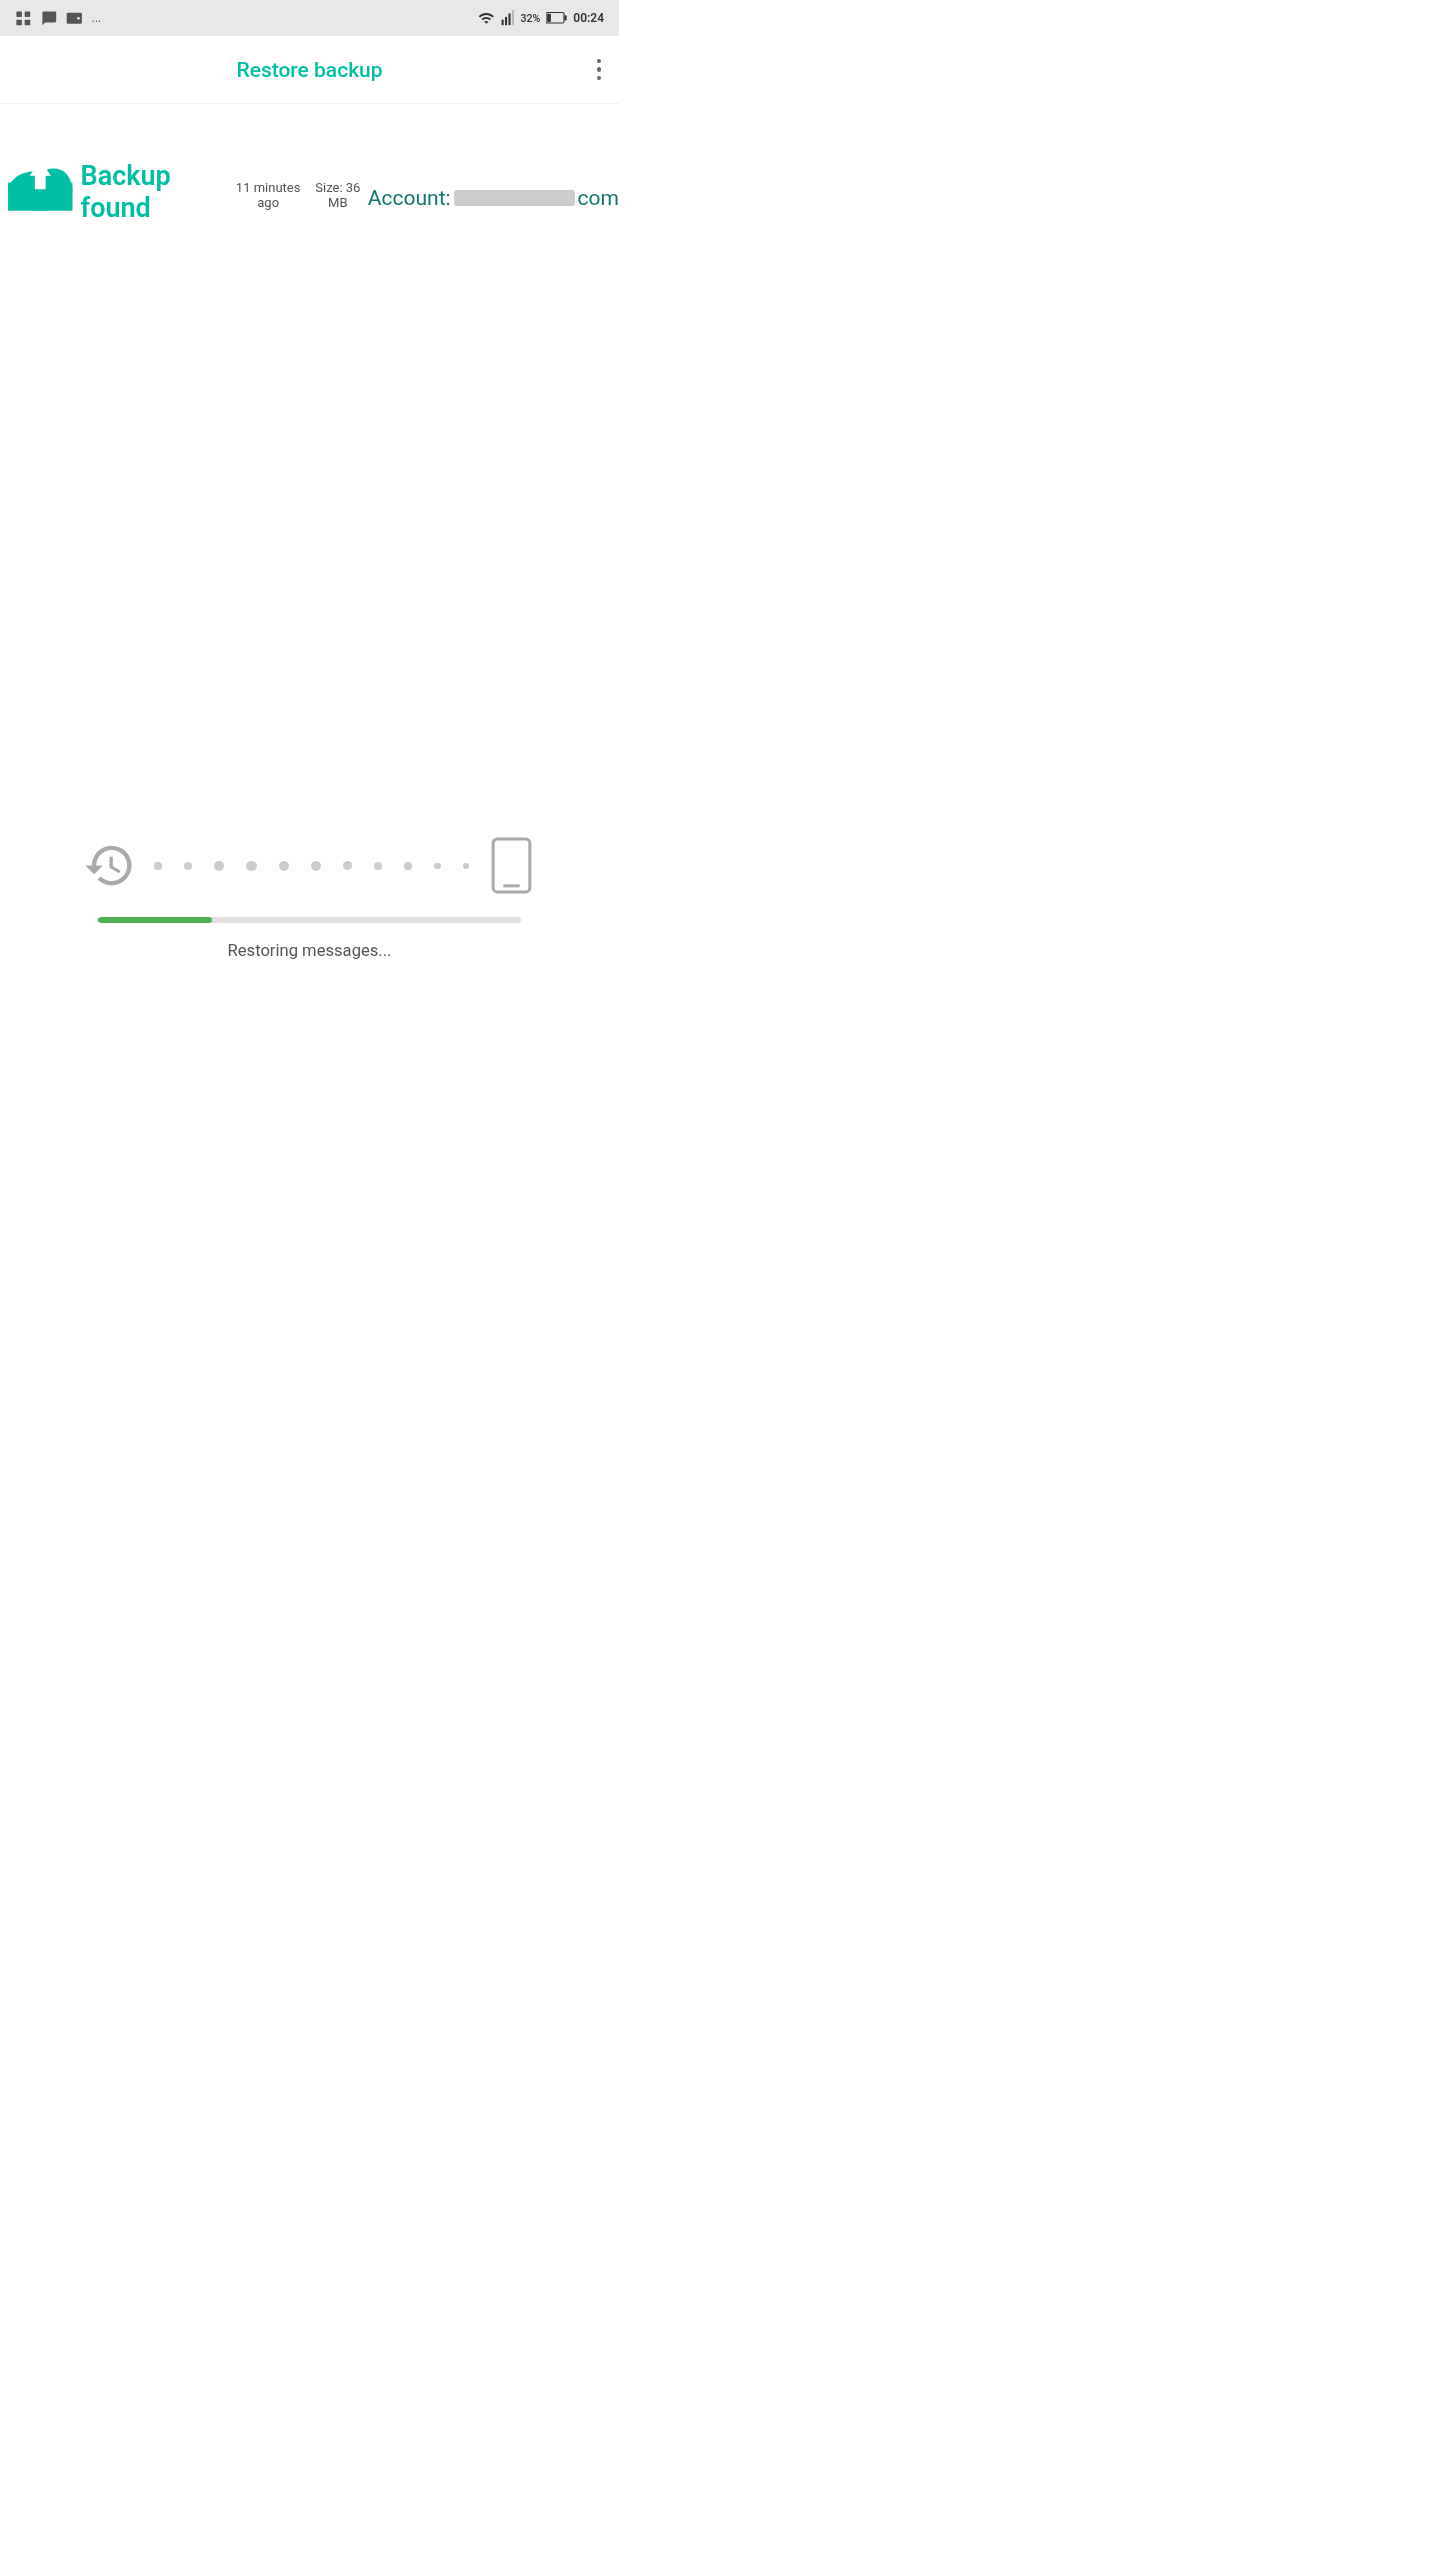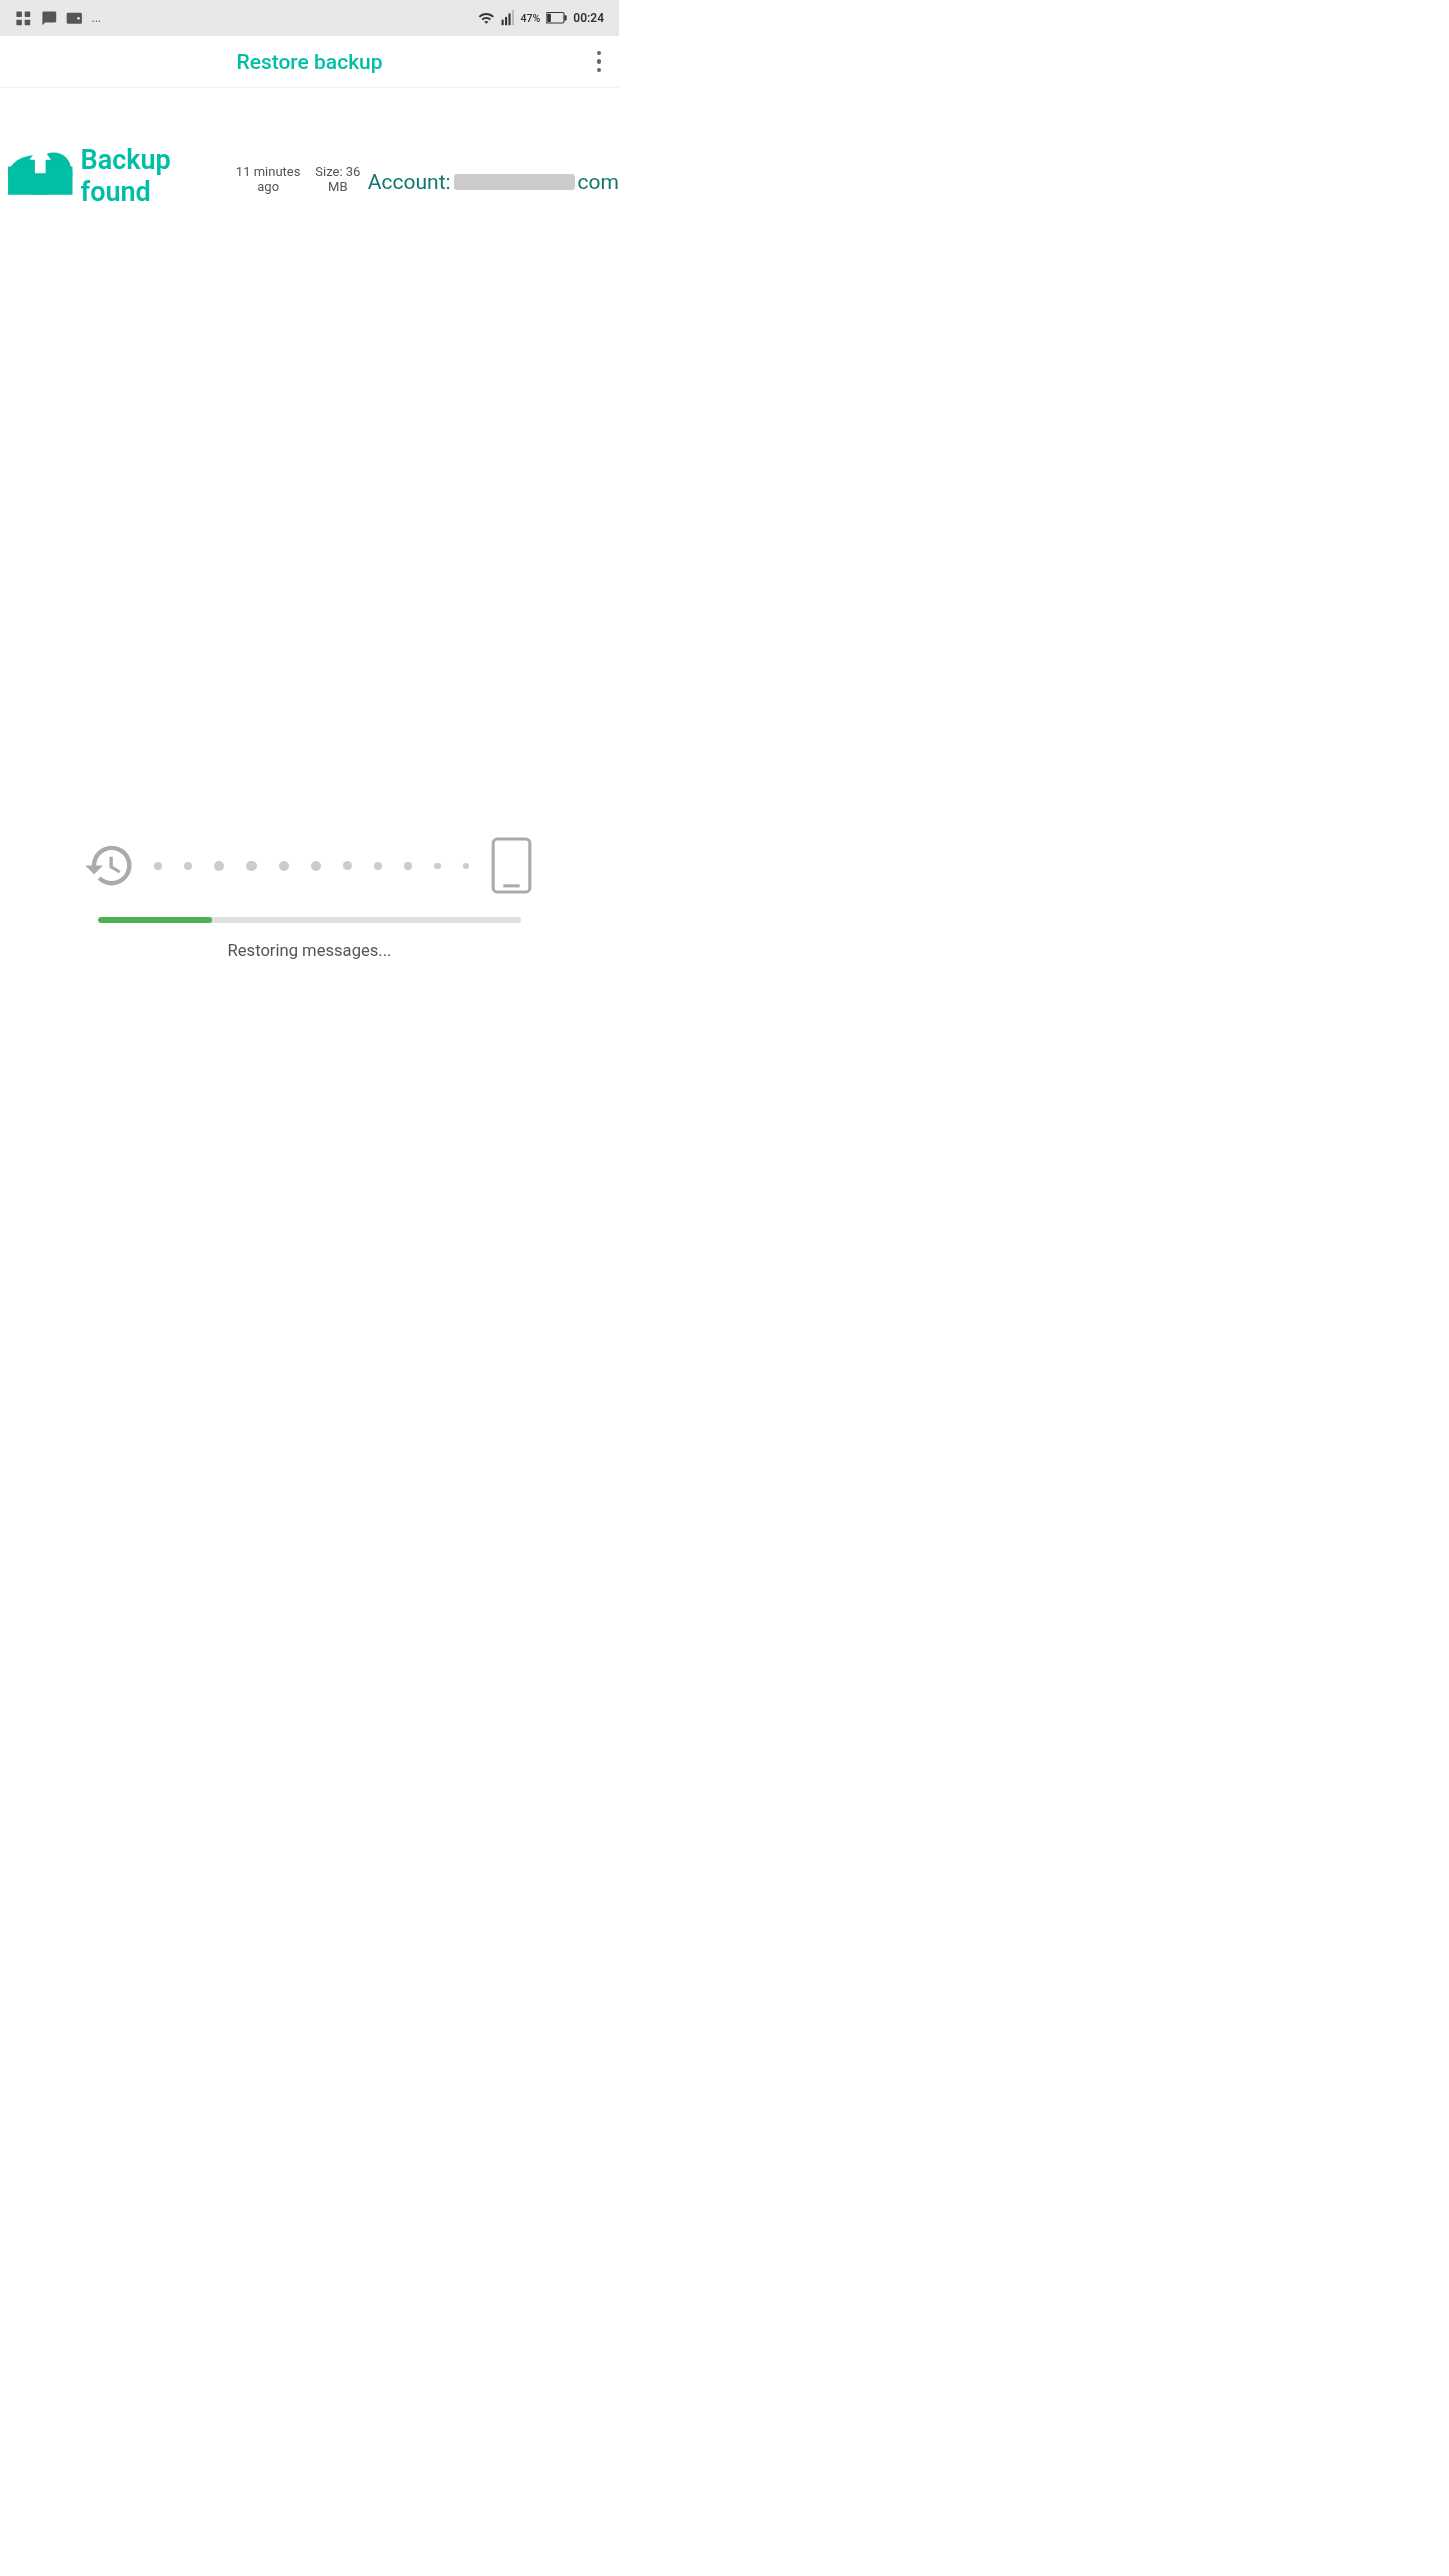--- a/index.html
+++ b/index.html
@@ -39,21 +39,21 @@
       align-items: center;
       gap: 6px;
       font-size: 10.6px;
       color: #333;
       font-weight: 500;
     }
 
     
     .app-bar {
       width: 100%;
-      height: 52px;
+      height: 68px;
       background: #ffffff;
       display: flex;
       align-items: center;
       justify-content: center;
       position: relative;
       border-bottom: 0.8px solid #f0f0f0;
     }
 
     .app-bar-title {
       font-size: 21px;
@@ -202,21 +202,21 @@
     <svg width="16.6" height="16.6" viewBox="0 0 24 24" fill="#333">
       <path d="M1 9l2 2c5-5 13-5 18 0l2-2C16.93 2.93 7.08 2.93 1 9zm8 8l3 3 3-3c-1.65-1.66-4.34-1.66-6 0zm-4-4l2 2c2.76-2.76 7.24-2.76 10 0l2-2C15.14 9.14 8.87 9.14 5 13z"></path>
     </svg>
 
     <svg width="13.6" height="16.6" viewBox="0 0 18 24" fill="#333">
       <rect x="0" y="14" width="3" height="8"></rect>
       <rect x="5" y="10" width="3" height="12"></rect>
       <rect x="10" y="5" width="3" height="17"></rect>
       <rect x="15" y="0" width="3" height="22" fill="#bbb"></rect>
     </svg>
-    <span>47%</span>
+    <span>32%</span>
 
     <svg width="21" height="13.6" viewBox="0 0 28 18" fill="none">
       <rect x="0" y="2" width="24" height="14" rx="2" stroke="#333" stroke-width="1.5"></rect>
       <rect x="24.5" y="5.5" width="3" height="7" rx="1" fill="#333"></rect>
       <rect x="1.5" y="3.5" width="5" height="11" rx="1" fill="#333"></rect>
     </svg>
     <span style="font-size:12px;font-weight:600;">00:24</span>
   </div>
 </div>
 

